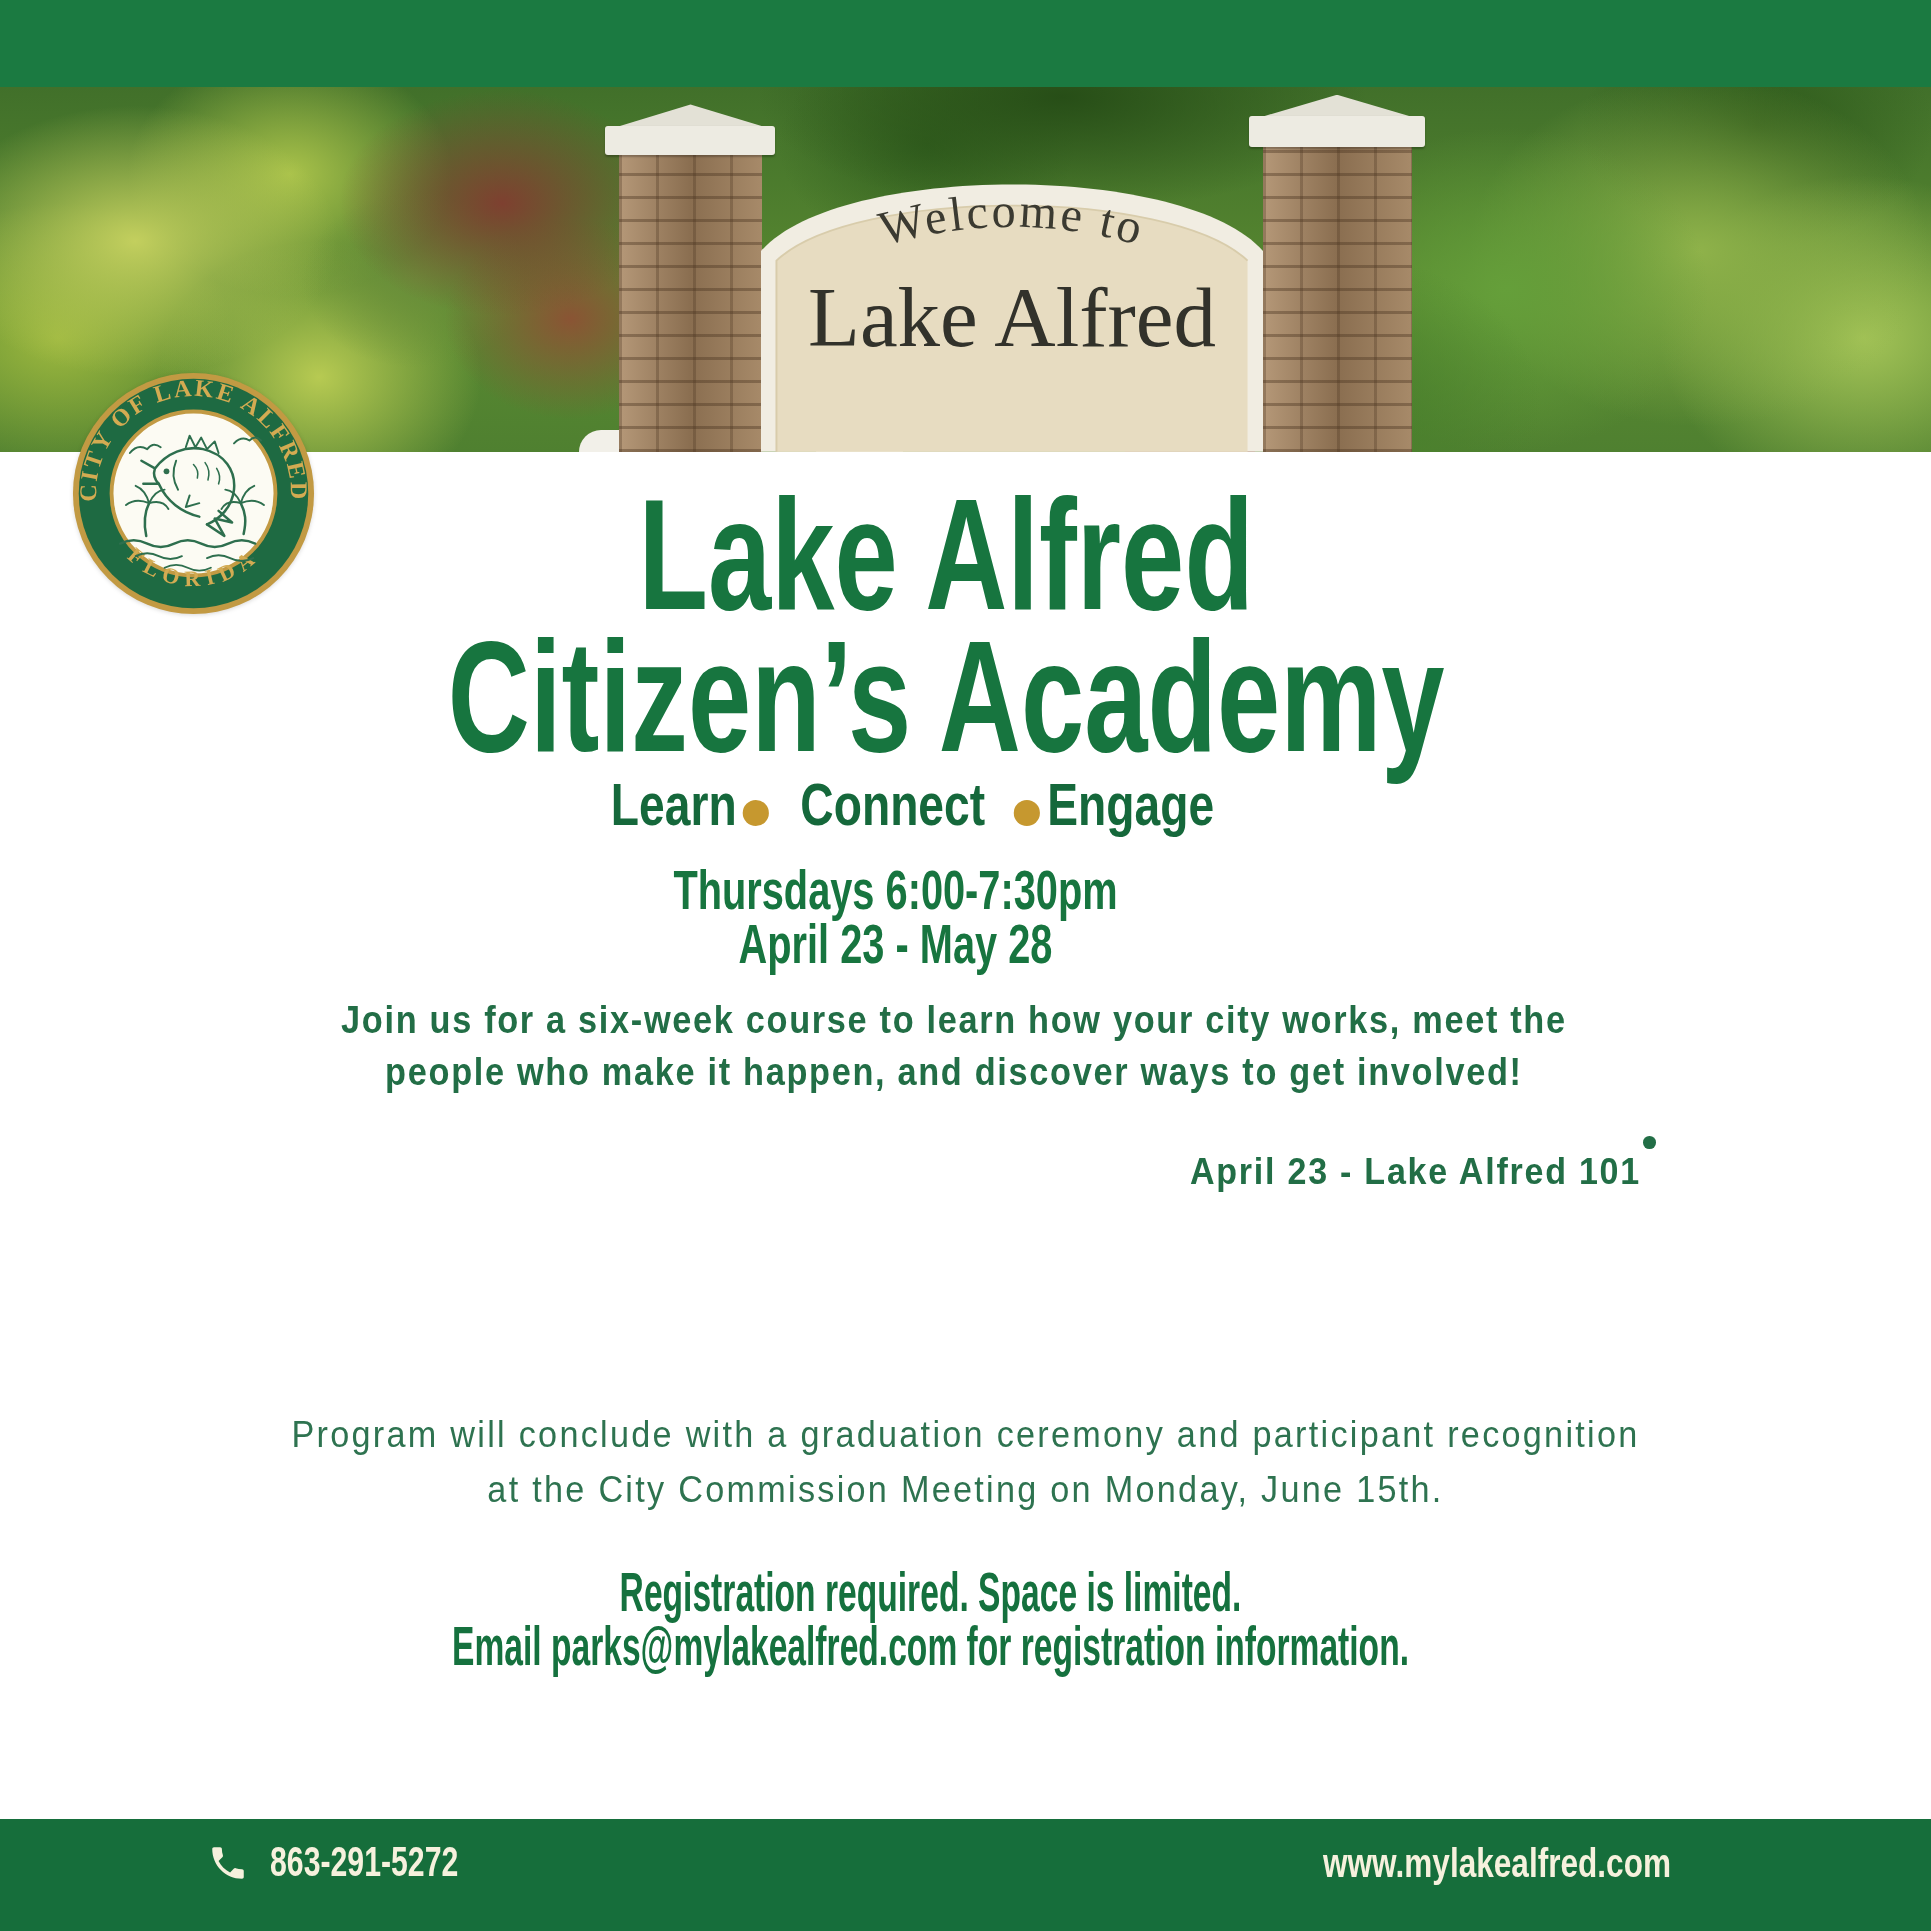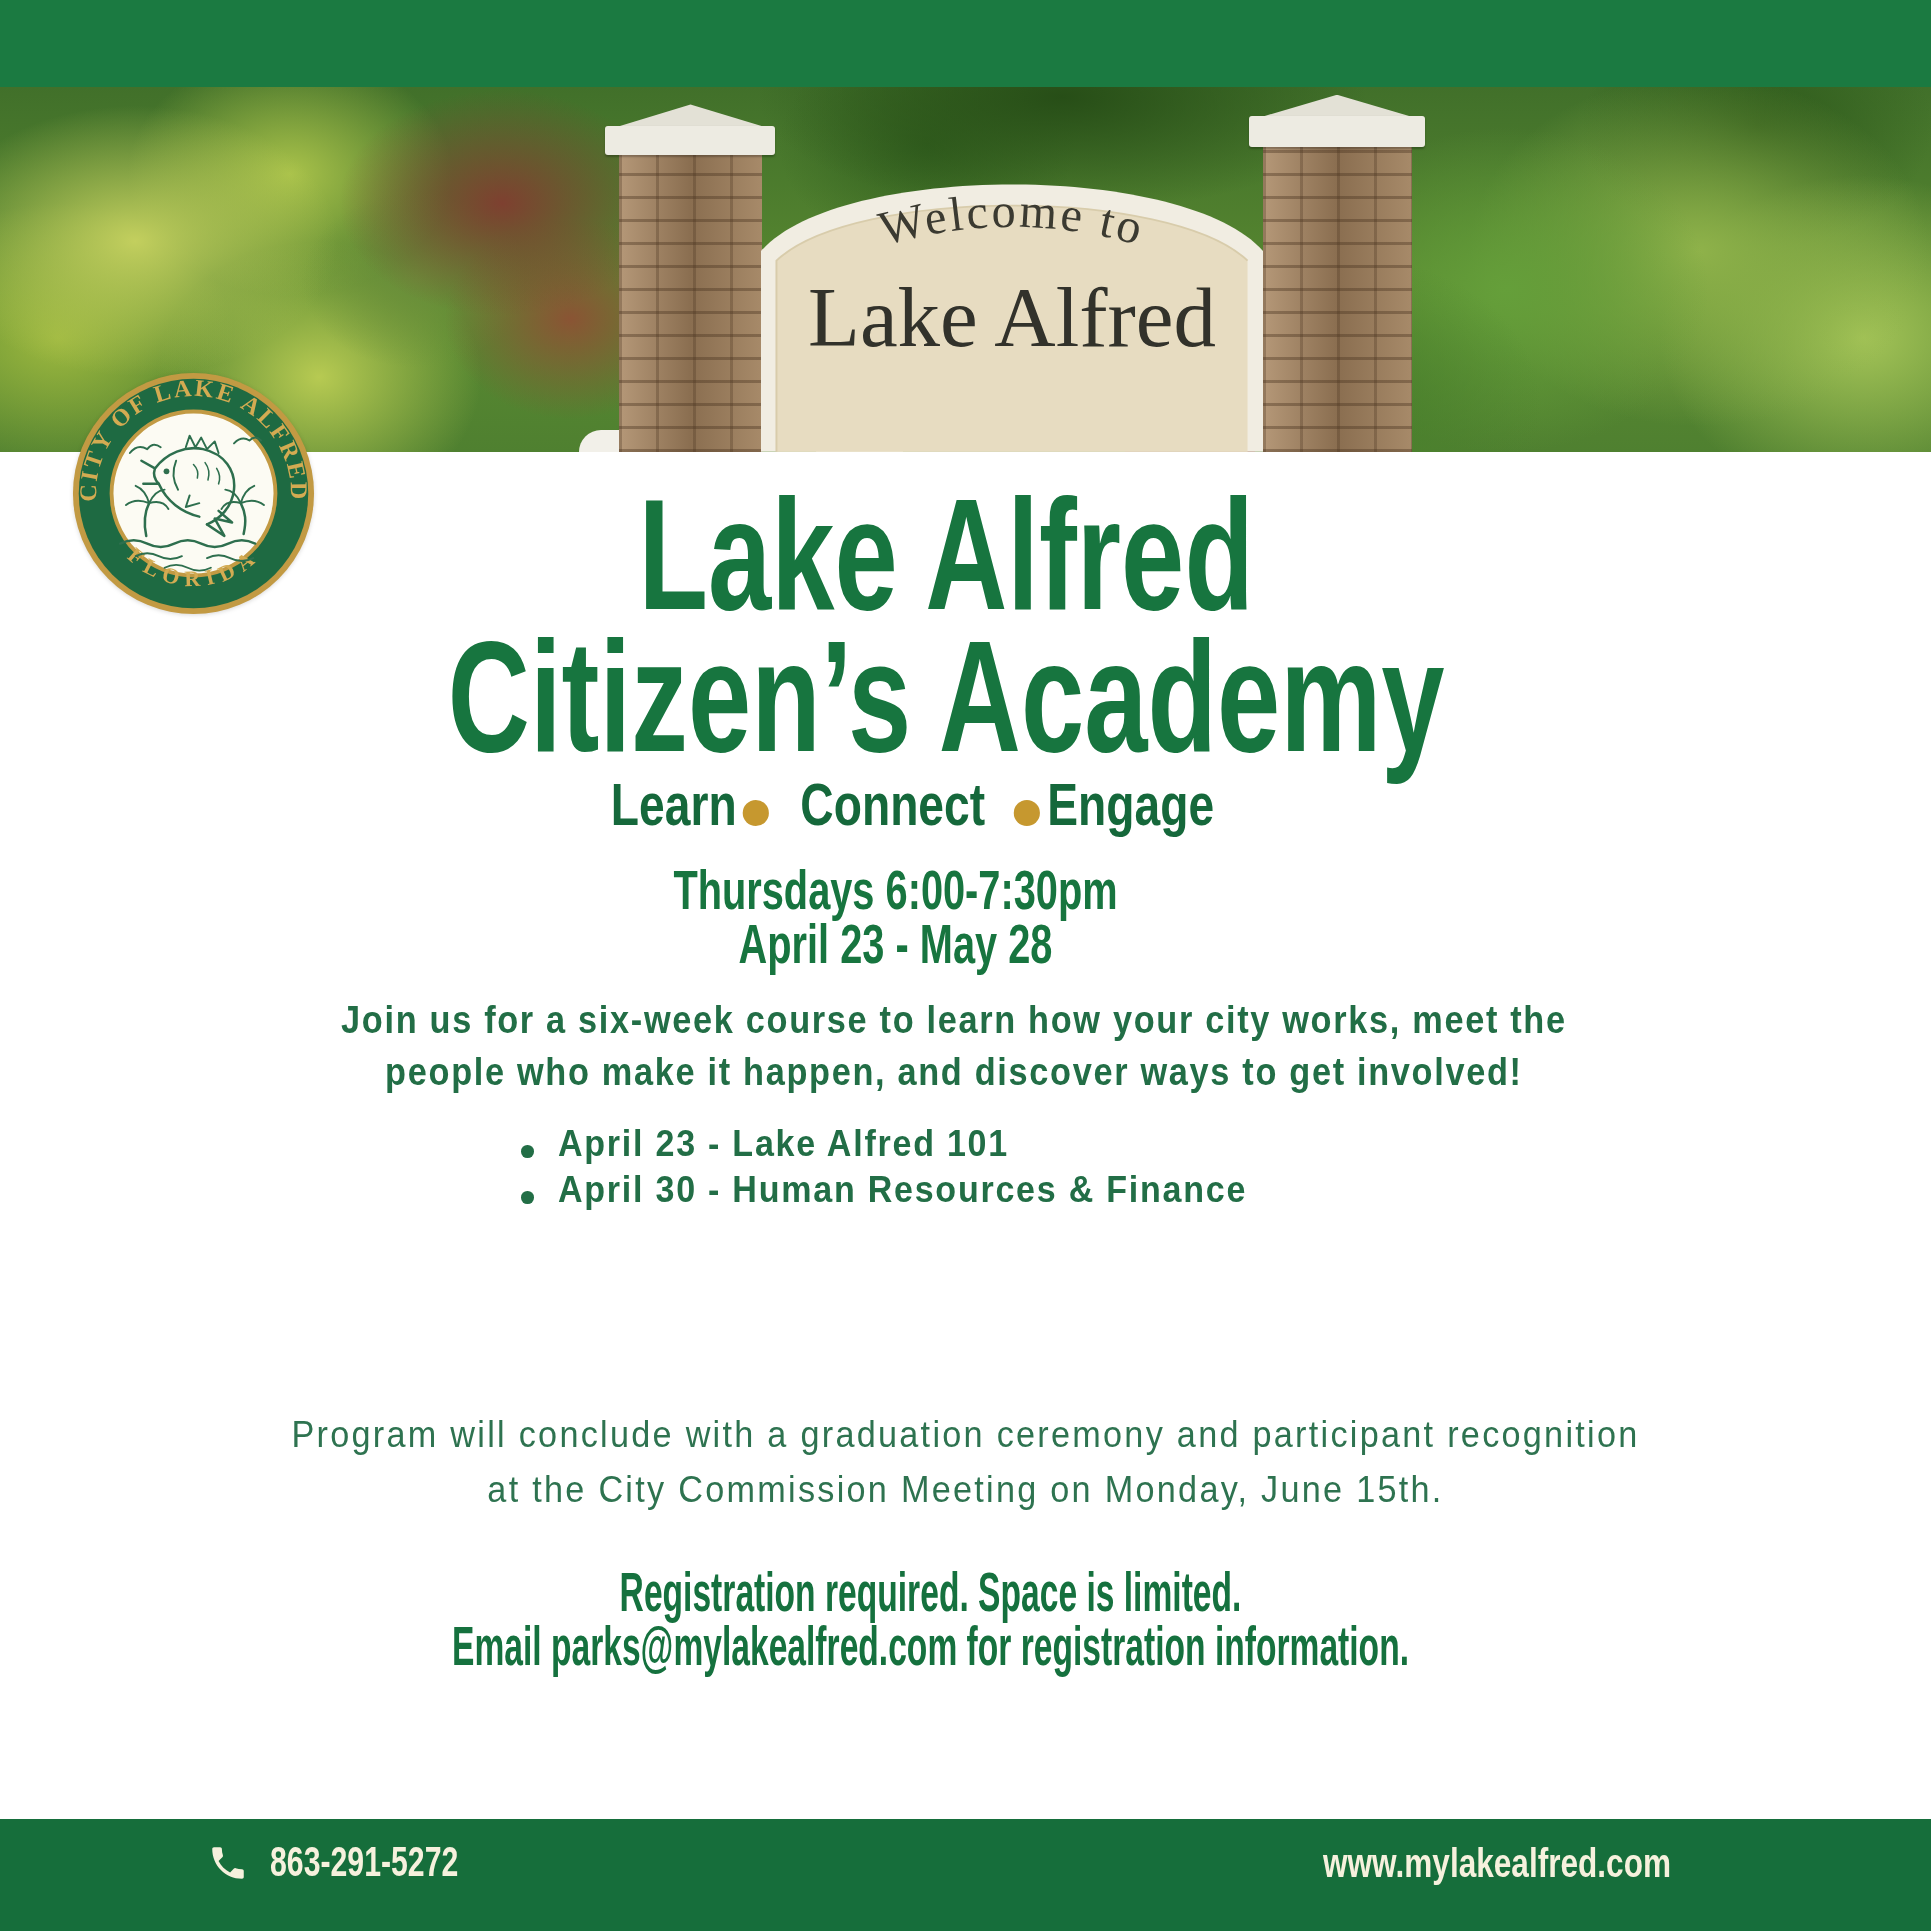--- a/index.html
+++ b/index.html
@@ -63,21 +63,21 @@
   .tagline{left:0;top:775px;width:1931px;text-align:center;font-size:60px;line-height:60px;
            font-weight:bold;color:#15683b;transform:translateX(-53px) scaleX(0.77);white-space:nowrap;}
   .dot{display:inline-block;width:34px;height:26px;border-radius:50%;background:#c6982f;vertical-align:-1px;}
   .dot.d1{margin:0 41px 0 7.7px;}
   .dot.d2{margin:0 9.7px 0 37px;}
   .schedule{left:0;top:863px;width:1931px;text-align:center;font-size:56px;line-height:54px;
             font-weight:bold;color:#17753f;transform:translateX(-70px) scaleX(0.71);}
   .intro{left:0;top:994px;width:1931px;text-align:center;font-size:39px;line-height:52px;
          font-weight:bold;letter-spacing:1.9px;color:#226e46;transform:translateX(-11.6px) scaleX(0.88);}
   .sessions{left:521px;top:1121px;width:1159px;list-style:none;margin:0;padding:0;}
-  .sessions li{display:flex;align-items:center;height:46px;}
+  .sessions li{display:flex;align-items:flex-end;height:46px;flex-direction:column;}
   .b-dot{flex:0 0 12.6px;width:12.6px;height:12.6px;border-radius:50%;background:#226e46;margin:15.4px 24px 0 0;}
   .b-text{font-size:37px;line-height:46px;font-weight:bold;letter-spacing:1.9px;color:#226e46;
           transform:scaleX(0.92);transform-origin:left center;white-space:nowrap;}
   .conclusion{left:0;top:1407px;width:1931px;text-align:center;font-size:36px;line-height:55px;
               font-weight:normal;letter-spacing:2.4px;color:#2e7350;transform:scaleX(0.95);}
   .registration{left:0;top:1565px;width:1931px;text-align:center;font-size:56px;line-height:54px;
                 font-weight:bold;color:#15713e;transform:translateX(-35px) scaleX(0.60);white-space:nowrap;}
 
   
   .phone-icon{left:207px;top:1842px;width:42px;height:42px;}
@@ -180,24 +180,20 @@
   <div class="abs intro">
     <div>Join us for a six-week course to learn how your city works, meet the</div>
     <div>people who make it happen, and discover ways to get involved!</div>
   </div>
 
   <ul class="abs sessions">
     <li>
         <span class="b-dot"></span>
         <span class="b-text">April 23 - Lake Alfred 101</span>
       </li>
-    <li>
-        <span class="b-dot"></span>
-        <span class="b-text">April 30 - Human Resources &amp; Finance</span>
-      </li>
   </ul>
 
   <div class="abs conclusion">
     <div>Program will conclude with a graduation ceremony and participant recognition</div>
     <div>at the City Commission Meeting on Monday, June 15th.</div>
   </div>
 
   <div class="abs registration">
     <div>Registration required. Space is limited.</div>
     <div>Email parks@mylakealfred.com for registration information.</div>

